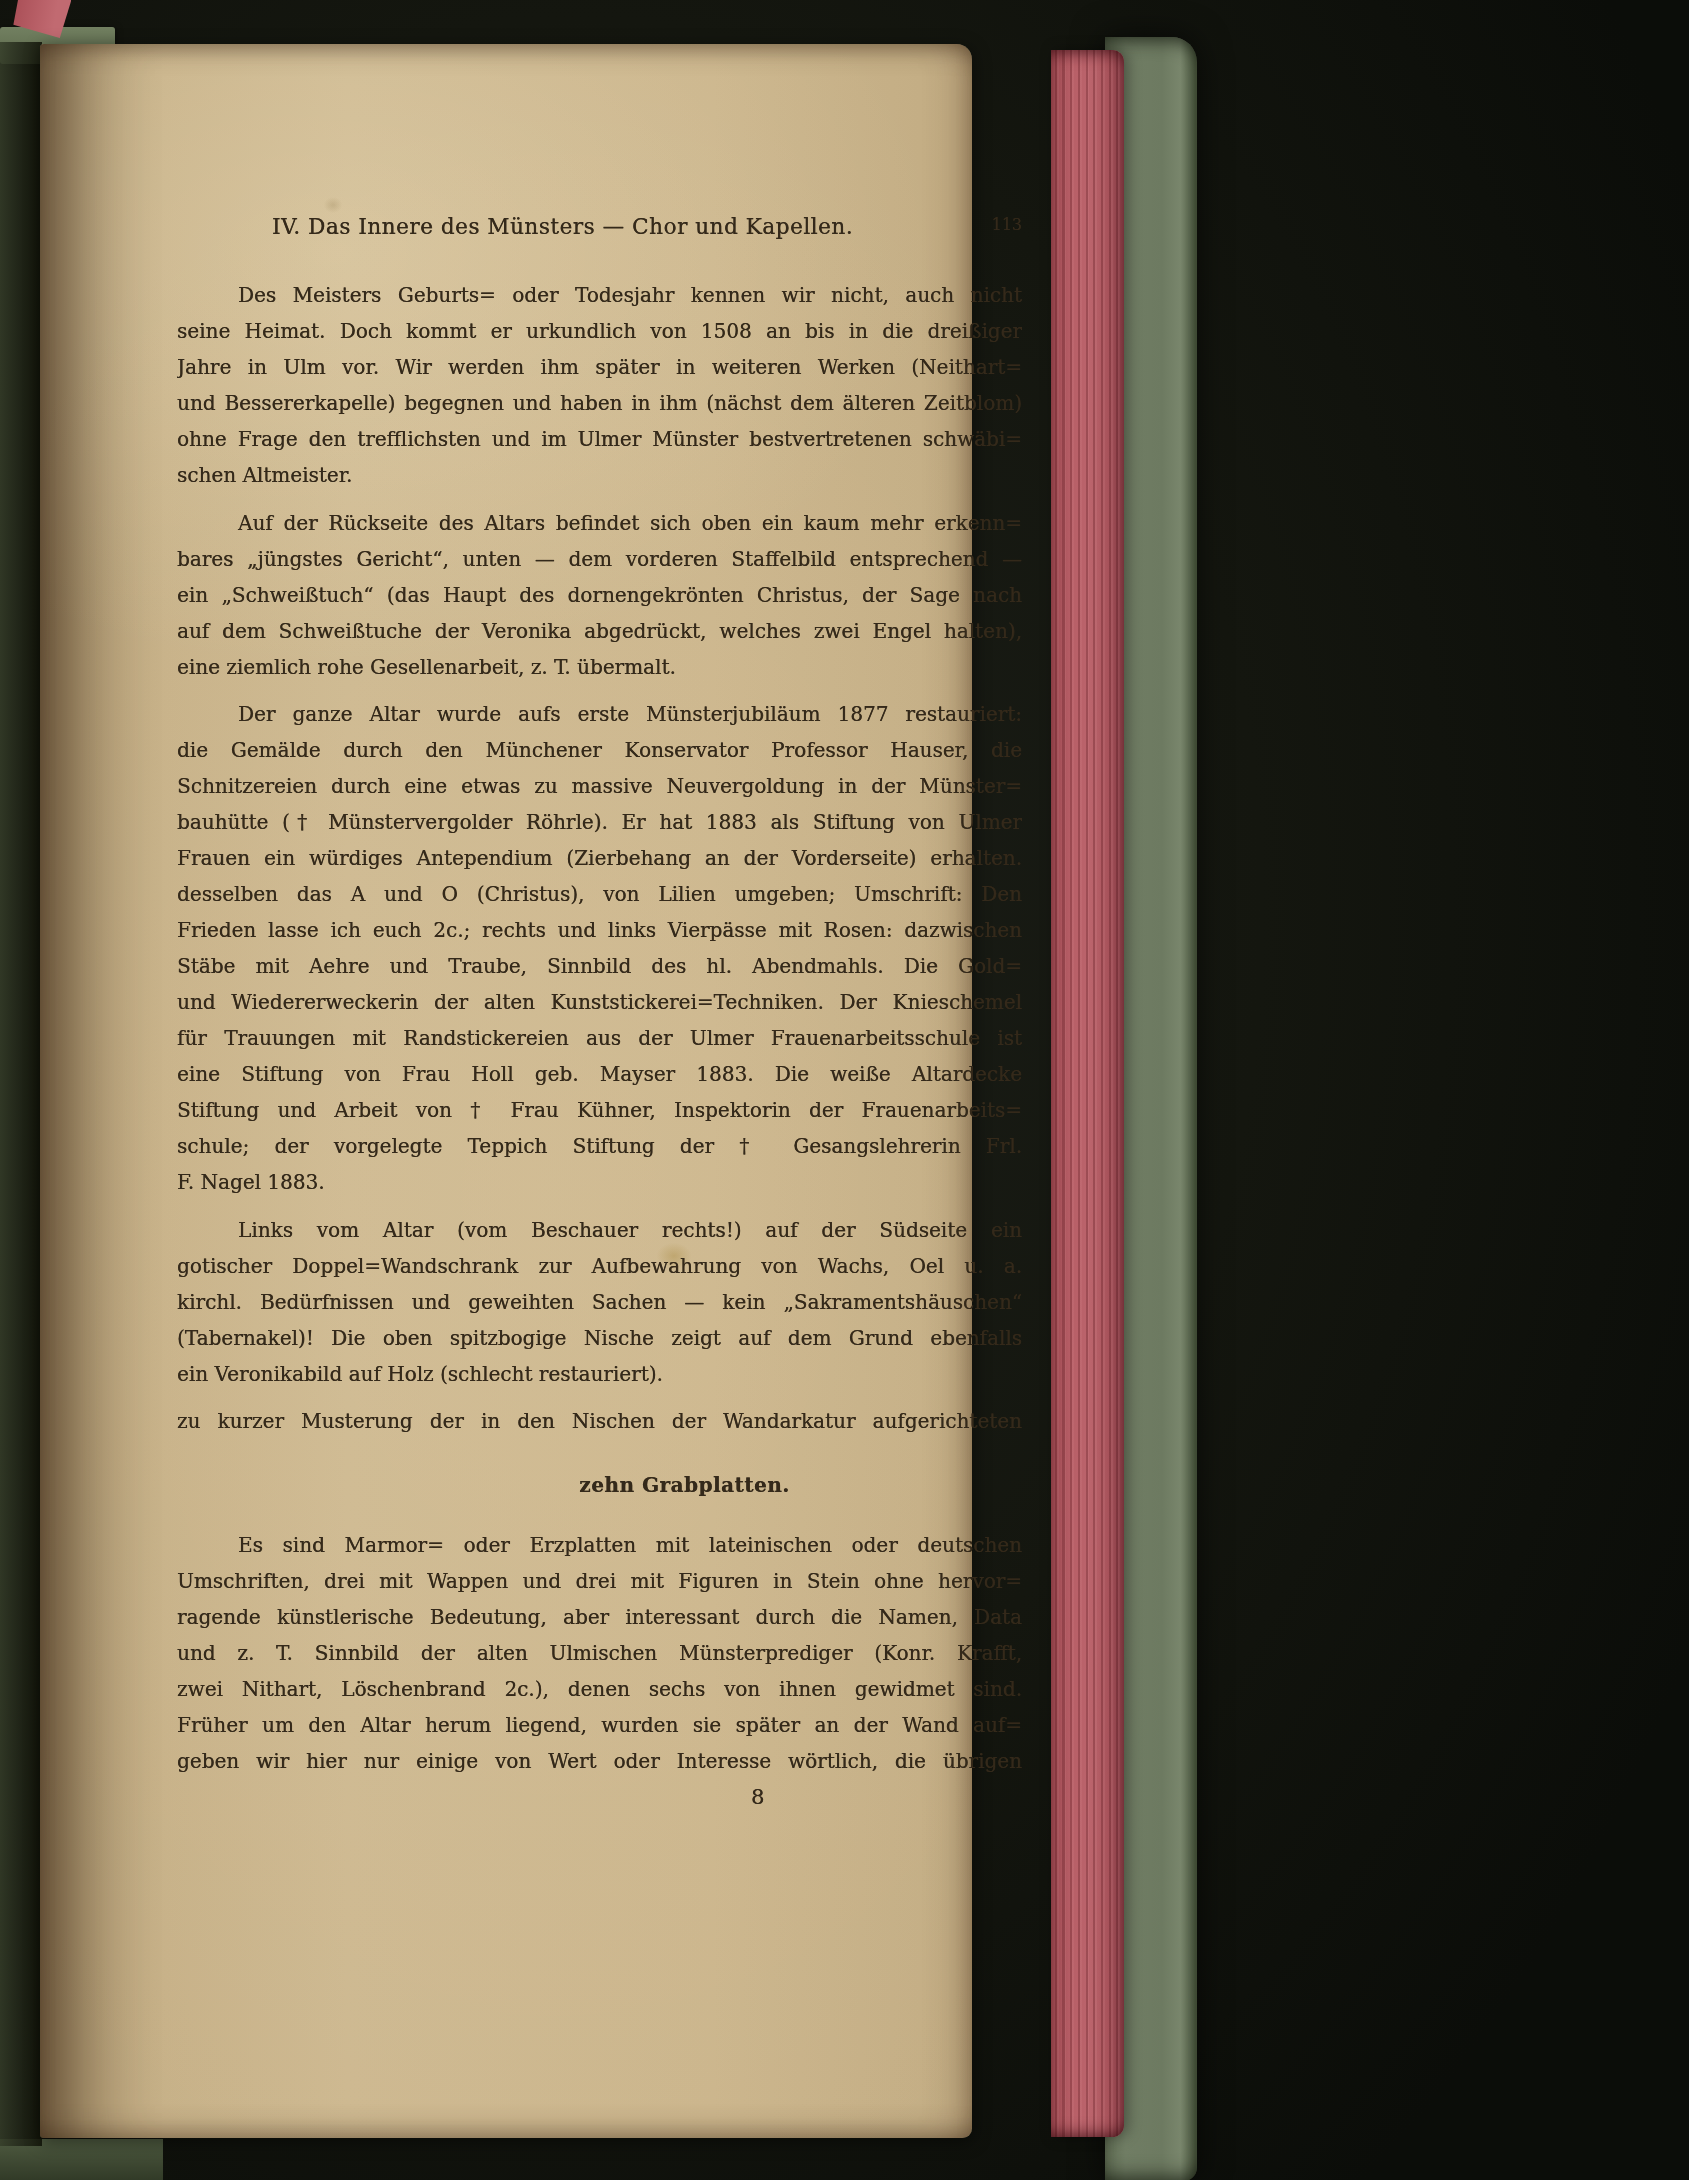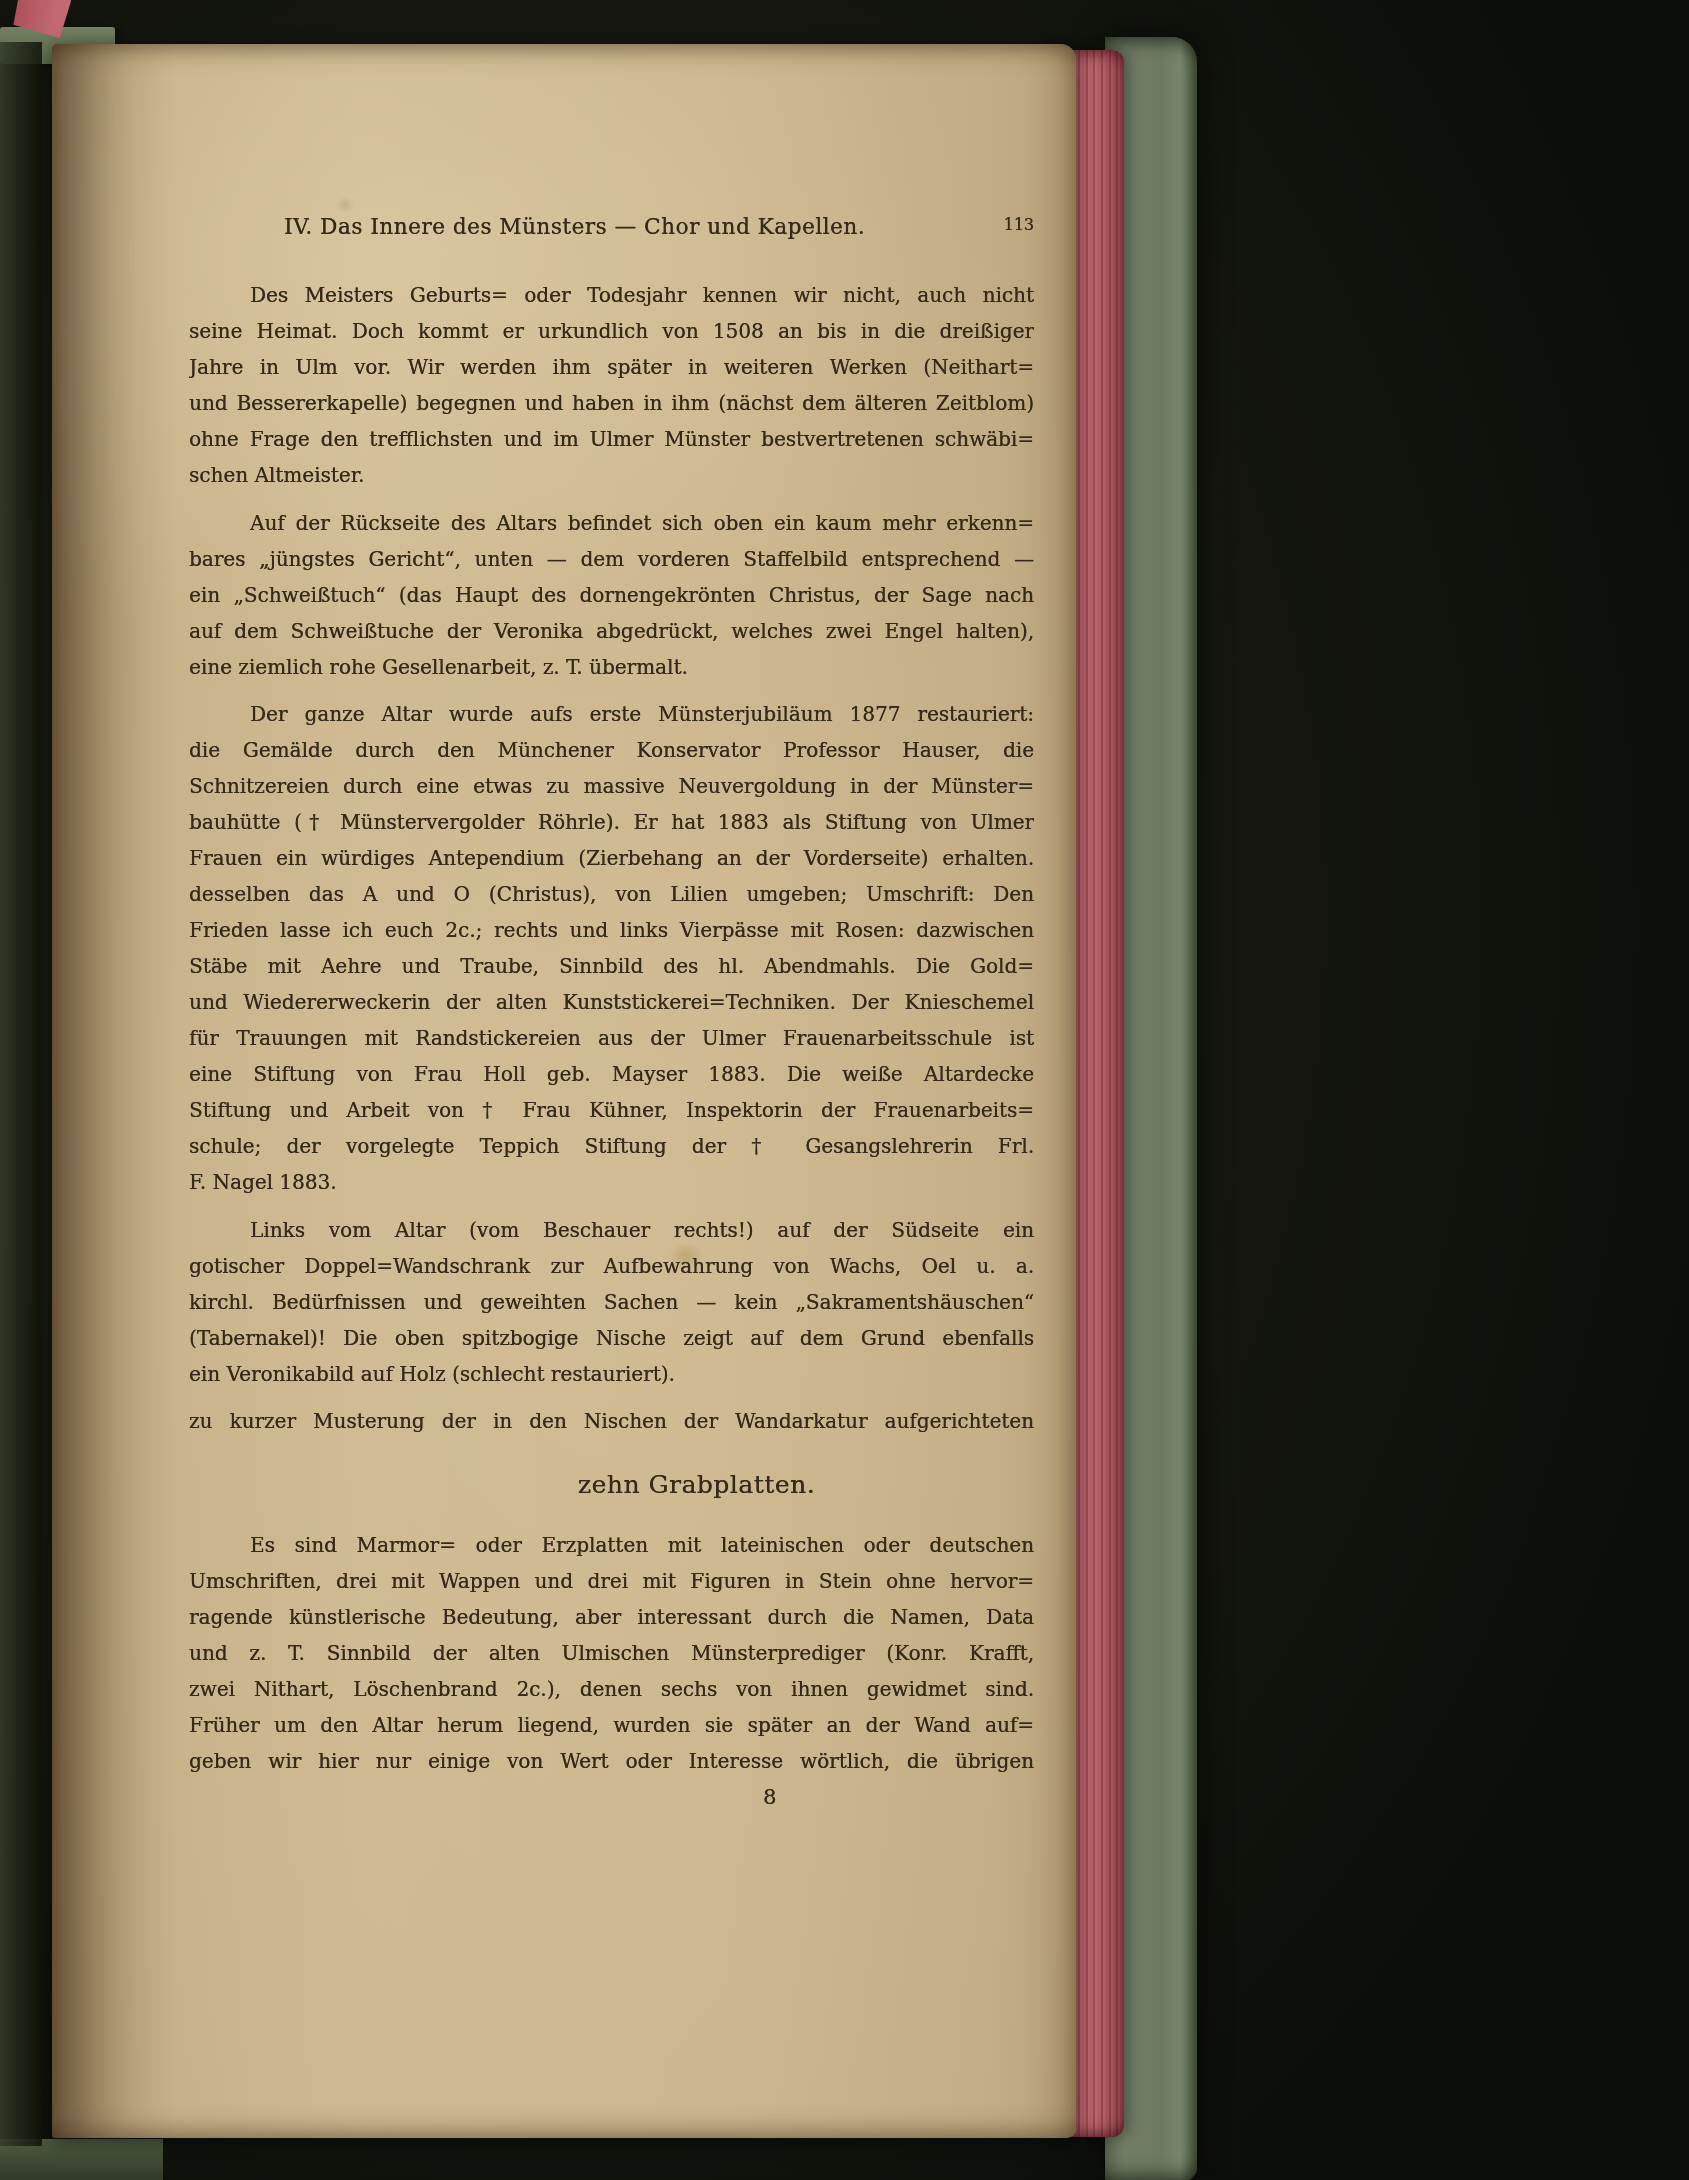--- a/index.html
+++ b/index.html
@@ -43,21 +43,21 @@
   .fore-edge{
     position:absolute;left:1051px;top:50px;width:73px;height:2087px;
     border-radius:0 11.5px 11.5px 0;
     background:
       repeating-linear-gradient(90deg, rgba(60,10,16,0) 0 3.8px, rgba(80,18,24,.28) 3.8px 5.8px, rgba(255,200,200,.07) 5.8px 7.7px),
       linear-gradient(90deg,#9c4850 0%,#b85f67 28%,#bb646c 55%,#a8535b 78%,#843c45 100%);
     box-shadow:inset 0 11.5px 15.4px -8.6px rgba(50,8,14,.75), inset 0 -11.5px 15.4px -8.6px rgba(50,8,14,.75), 3.8px 0 13.4px rgba(0,0,0,.35);
   }
   
   .page{
-    position:absolute;left:52px;top:44px;width:1024px;height:2094px;
+    position:absolute;left:40px;top:44px;width:932px;height:2094px;
     border-radius:3.8px 15.4px 9.6px 3.8px;
     background:
       radial-gradient(25px 19px at 634px 1212px, rgba(150,115,25,.28), rgba(150,115,25,0) 70%),
       radial-gradient(13.4px 11.5px at 293px 161px, rgba(110,85,40,.18), rgba(110,85,40,0) 70%),
       radial-gradient(865px 596px at 32% 10%, rgba(255,244,212,.22), rgba(255,244,212,0) 70%),
       radial-gradient(961px 1441px at 55% 55%, rgba(255,240,205,.10), rgba(0,0,0,0) 80%),
       linear-gradient(90deg,#a18a66 0px,#b7a179 44px,#c7b188 125px,#cdb890 307px,#cbb58c 672px,#c2ac83 941px,#b7a178 1024px);
     box-shadow:
       inset 0 15.4px 23px -13.4px rgba(45,28,12,.55),
       inset 0 -17.3px 27px -15.4px rgba(45,28,12,.5),
@@ -78,21 +78,21 @@
   .paragraph{margin-top:11.5px;}
   .text-blocks .paragraph:first-child{margin-top:0;}
   .line{
     height:36px;line-height:36px;overflow:hidden;
     text-align:justify;text-align-last:justify;
     white-space:normal;
   }
   .line.first{text-indent:61px;}
   .line.endline{text-align-last:left;}
   .section-heading{
-    font-weight:normal;font-size:25px;height:38px;line-height:38px;
+    font-weight:bold;font-size:20px;height:38px;line-height:38px;
     margin:27px 0 23px;text-align:center;transform:translateX(85px);
     letter-spacing:0.5px;
   }
   .signature{margin-top:5.8px;margin-left:574px;font-size:21px;}
 </style>
 </head>
 <body>
 
 <div class="scene">
   <div class="cover-right"></div>

